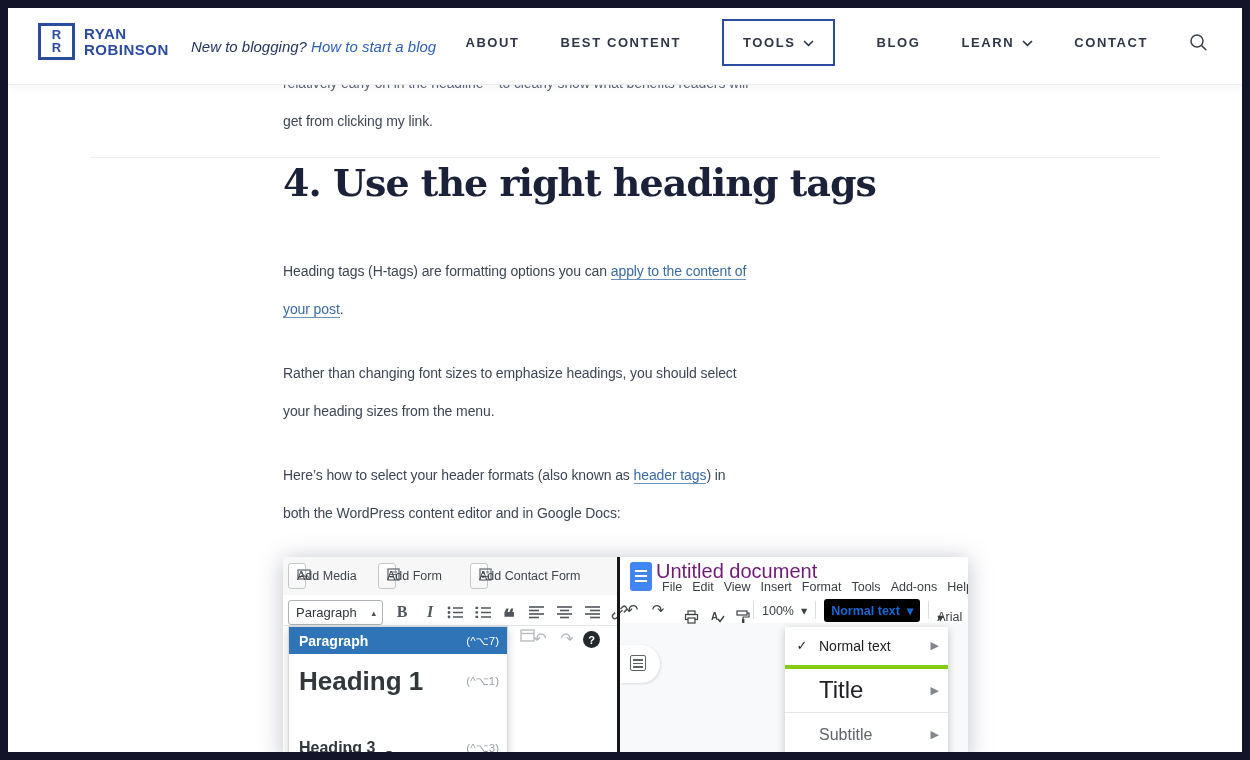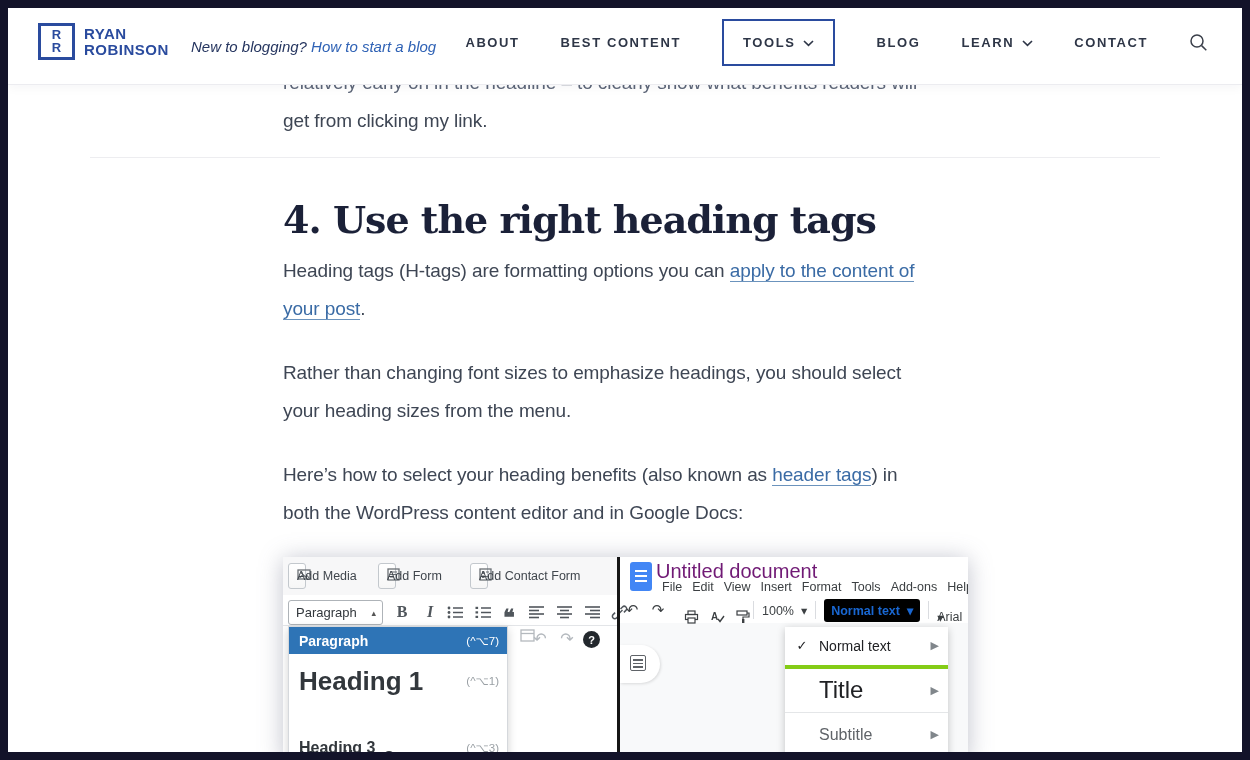--- a/index.html
+++ b/index.html
@@ -29,28 +29,28 @@
   .tagline { position:absolute; left:183px; top:38px; font-style:italic; font-size:15px; color:#25355f; white-space:pre; }
   .tagline a { color:#2f62b5; text-underline-offset:3px; cursor:pointer; }
   .nav { position:absolute; left:505px; right:34px; top:0; height:84px; display:flex; align-items:center; justify-content:flex-end; gap:41px; }
   .nav-item { display:flex; align-items:center; gap:8px; font-size:13px; font-weight:600; letter-spacing:1.6px; color:#2e3647; cursor:pointer; white-space:nowrap; }
   .nav-item.boxed { border:2px solid #2a4b9e; padding:14px 19px; }
   .chev { display:inline-block; }
   .search-btn { cursor:pointer; display:flex; align-items:center; }
 
   
   .content { position:absolute; inset:0; z-index:1; }
-  .body-line { position:absolute; white-space:pre; font-size:19px; letter-spacing:-.1px; color:#3e4654; line-height:38px; }
+  .body-line { position:absolute; white-space:pre; font-size:14px; letter-spacing:-.1px; color:#3e4654; line-height:38px; }
   .body-line a { color:#3a6ba5; text-decoration:none; border-bottom:1.5px solid #6b93bd; cursor:pointer; }
   .intro-l1 { left:283px; top:64px; color:#5d6678; }
   .intro-l2 { left:283px; top:102px; }
   .sect-rule { position:absolute; left:90px; right:90px; top:157px; height:1px; background:#ededf0; }
   .article-h2 {
     position:absolute; left:283px; top:160px;
-    font-family:"DejaVu Serif", serif; font-weight:800; font-size:38px; letter-spacing:-1px; color:#1b2138;margin-top:37px;
+    font-family:"DejaVu Serif", serif; font-weight:800; font-size:38px; letter-spacing:-1px; color:#1b2138;
   }
   .p1-l1 { left:283px; top:252px; } .p1-l2 { left:283px; top:290px; }
   .p2-l1 { left:283px; top:354px; } .p2-l2 { left:283px; top:392px; }
   .p3-l1 { left:283px; top:456px; } .p3-l2 { left:283px; top:494px; }
 
   
   .figure {
     position:absolute; left:283px; top:557px; width:685px; height:203px;
     background:#fff; overflow:hidden;
     box-shadow:0 2px 22px rgba(100,105,130,.40);
@@ -191,21 +191,21 @@
     <div class="sect-rule"></div>
 
     <h2 class="article-h2">4. Use the right heading tags</h2>
 
     <div class="body-line p1-l1"><span>Heading tags (H-tags) are formatting options you can </span><a>apply to the content of</a></div>
     <div class="body-line p1-l2"><a>your post</a><span>.</span></div>
 
     <div class="body-line p2-l1">Rather than changing font sizes to emphasize headings, you should select</div>
     <div class="body-line p2-l2">your heading sizes from the menu.</div>
 
-    <div class="body-line p3-l1"><span>Here’s how to select your heading benefits (also known as </span><a>header tags</a><span>) in</span></div>
+    <div class="body-line p3-l1"><span>Here’s how to select your header formats (also known as </span><a>header tags</a><span>) in</span></div>
     <div class="body-line p3-l2">both the WordPress content editor and in Google Docs:</div>
 
     <div class="figure">
 
       <div class="wp-strip1"></div>
       <div class="wp-strip2"></div>
 
       <div class="wp-btn wp-b1">
         <span><svg width="14" height="13" viewBox="0 0 14 13">
               <rect x="1" y="2" width="12" height="9" fill="none" stroke="#6b7075" stroke-width="1.3"></rect>

